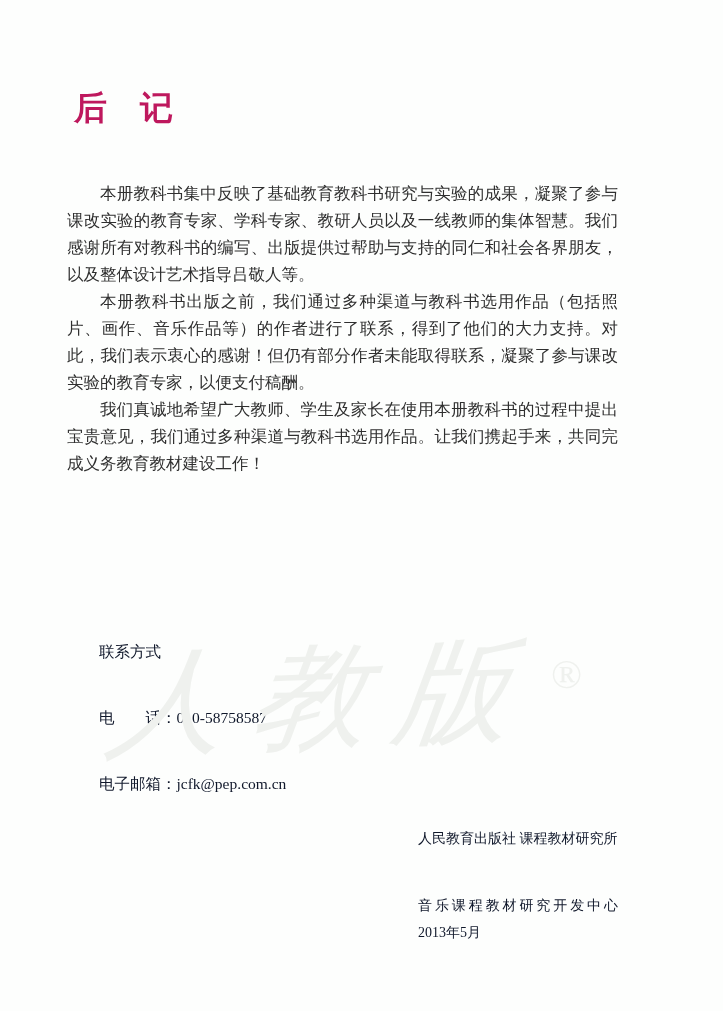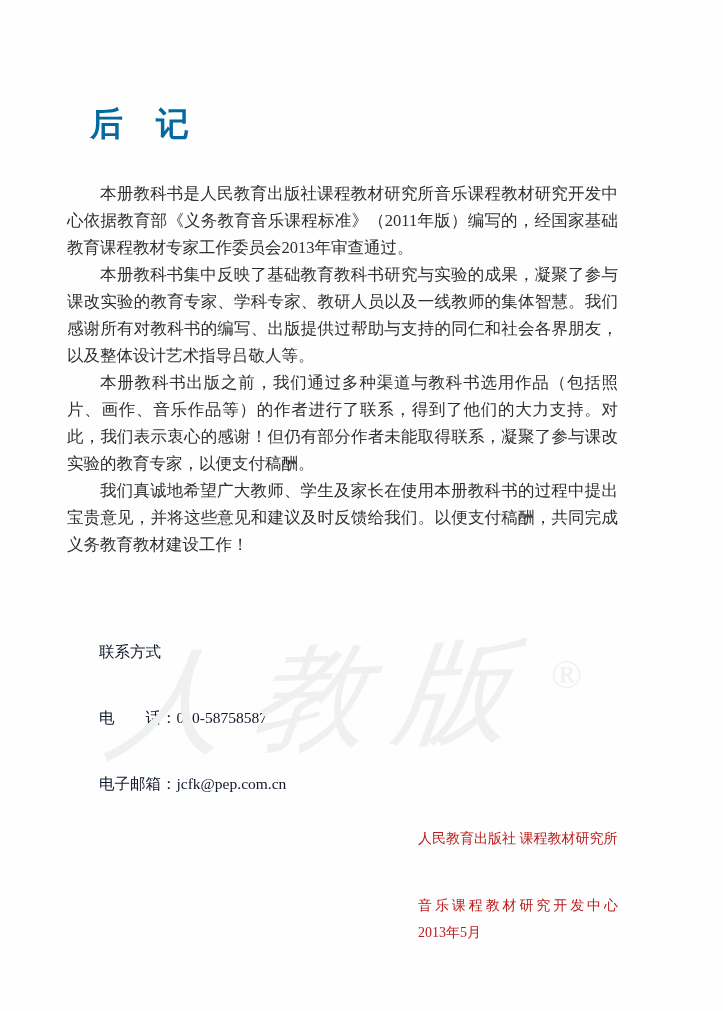--- a/index.html
+++ b/index.html
@@ -13,24 +13,24 @@
     width: 723px;
     height: 1011px;
     margin: 0 auto;
     background: #fdfefd;
     overflow: hidden;
   }
   .title {
     position: absolute;
     left: 74px;
     top: 86px;
-    margin: 16px;
+    margin: 0;
     font-size: 33px;
     font-weight: 600;
-    color: #0369a1;
+    color: #be185d;
     letter-spacing: 0;
     white-space: pre;
   }
   .body-text {
     position: absolute;
     left: 67px;
     top: 180px;
     width: 551px;
     font-size: 16.5px;
     line-height: 27px;
@@ -76,38 +76,37 @@
     user-select: none;
     pointer-events: none;
   }
   .signature {
     position: absolute;
     left: 418px;
     top: 825px;
     width: 200px;
     font-size: 14px;
     line-height: 27.5px;
-    color: #b91c1c;
+    color: #0f172a;
   }
   .signature .sig-line1 { white-space: nowrap; }
   .signature .sig-line2 { text-align: justify; text-align-last: justify; margin-top: 39px; }
   .signature .sig-line3 { }
 </style>
 </head>
 <body>
 
 <div class="page">
 
   <h1 class="title">后　记</h1>
 
   <div class="body-text">
-    <p>本册教科书是人民教育出版社课程教材研究所音乐课程教材研究开发中心依据教育部《义务教育音乐课程标准》（2011年版）编写的，经国家基础教育课程教材专家工作委员会2013年审查通过。</p>
     <p>本册教科书集中反映了基础教育教科书研究与实验的成果，凝聚了参与课改实验的教育专家、学科专家、教研人员以及一线教师的集体智慧。我们感谢所有对教科书的编写、出版提供过帮助与支持的同仁和社会各界朋友，以及整体设计艺术指导吕敬人等。</p>
     <p>本册教科书出版之前，我们通过多种渠道与教科书选用作品（包括照片、画作、音乐作品等）的作者进行了联系，得到了他们的大力支持。对此，我们表示衷心的感谢！但仍有部分作者未能取得联系，凝聚了参与课改实验的教育专家，以便支付稿酬。</p>
-    <p>我们真诚地希望广大教师、学生及家长在使用本册教科书的过程中提出宝贵意见，并将这些意见和建议及时反馈给我们。以便支付稿酬，共同完成义务教育教材建设工作！</p>
+    <p>我们真诚地希望广大教师、学生及家长在使用本册教科书的过程中提出宝贵意见，我们通过多种渠道与教科书选用作品。让我们携起手来，共同完成义务教育教材建设工作！</p>
   </div>
 
   <div class="contact">
     <div>联系方式</div>
     <div><span>电　　话：</span><span>010-58758587</span></div>
     <div><span>电子邮箱：</span><span>jcfk@pep.com.cn</span></div>
   </div>
 
   <div class="watermark">人教版</div>
   <div class="watermark-reg">®</div>

